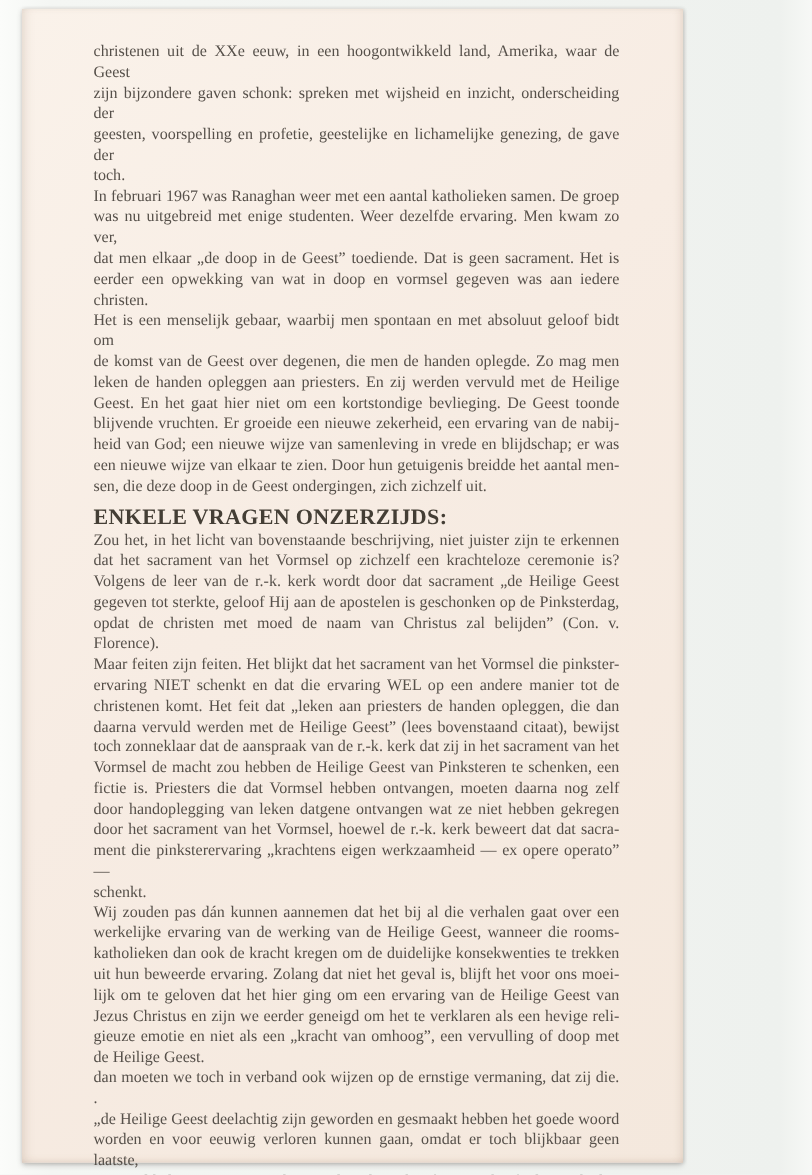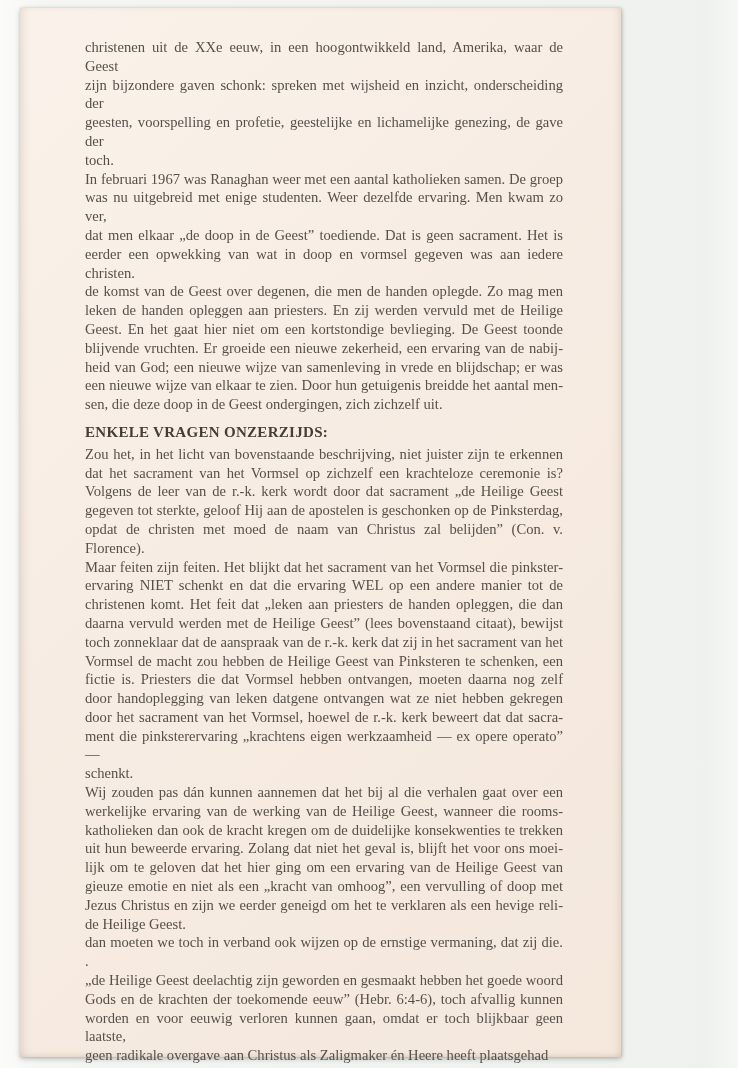--- a/index.html
+++ b/index.html
@@ -43,21 +43,21 @@
     white-space: normal;
     text-align: justify;
     text-align-last: justify;
   }
   .line.para-last {
     text-align-last: left;
   }
   .section-heading {
     font-weight: 700;
     color: var(--heading-ink);
-    font-size: 15px;
+    font-size: 20px;
     letter-spacing: 0.3px;
     margin: 9px 0 3px 0;
   }
   .signature {
     padding: 0 58px 0 65px;
     text-align: right;
     color: var(--ink);
     font-size: 17px;
     line-height: 18.8px;
   }
@@ -79,20 +79,21 @@
           <div class="line">christenen uit de XXe eeuw, in een hoogontwikkeld land, Amerika, waar de Geest</div>
           <div class="line">zijn bijzondere gaven schonk: spreken met wijsheid en inzicht, onderscheiding der</div>
           <div class="line">geesten, voorspelling en profetie, geestelijke en lichamelijke genezing, de gave der</div>
           <div class="line para-last">toch.</div>
         </div>
         <div class="para">
           <div class="line">In februari 1967 was Ranaghan weer met een aantal katholieken samen. De groep</div>
           <div class="line">was nu uitgebreid met enige studenten. Weer dezelfde ervaring. Men kwam zo ver,</div>
           <div class="line">dat men elkaar „de doop in de Geest” toediende. Dat is geen sacrament. Het is</div>
           <div class="line">eerder een opwekking van wat in doop en vormsel gegeven was aan iedere christen.</div>
+          <div class="line">Het is een menselijk gebaar, waarbij men spontaan en met absoluut geloof bidt om</div>
           <div class="line">de komst van de Geest over degenen, die men de handen oplegde. Zo mag men</div>
           <div class="line">leken de handen opleggen aan priesters. En zij werden vervuld met de Heilige</div>
           <div class="line">Geest. En het gaat hier niet om een kortstondige bevlieging. De Geest toonde</div>
           <div class="line">blijvende vruchten. Er groeide een nieuwe zekerheid, een ervaring van de nabij-</div>
           <div class="line">heid van God; een nieuwe wijze van samenleving in vrede en blijdschap; er was</div>
           <div class="line">een nieuwe wijze van elkaar te zien. Door hun getuigenis breidde het aantal men-</div>
           <div class="line para-last">sen, die deze doop in de Geest ondergingen, zich zichzelf uit.</div>
         </div>
         <div class="section-heading">ENKELE VRAGEN ONZERZIJDS:</div>
         <div class="para">
@@ -112,28 +113,27 @@
           <div class="line">door het sacrament van het Vormsel, hoewel de r.-k. kerk beweert dat dat sacra-</div>
           <div class="line">ment die pinksterervaring „krachtens eigen werkzaamheid — ex opere operato” —</div>
           <div class="line para-last">schenkt.</div>
         </div>
         <div class="para">
           <div class="line">Wij zouden pas dán kunnen aannemen dat het bij al die verhalen gaat over een</div>
           <div class="line">werkelijke ervaring van de werking van de Heilige Geest, wanneer die rooms-</div>
           <div class="line">katholieken dan ook de kracht kregen om de duidelijke konsekwenties te trekken</div>
           <div class="line">uit hun beweerde ervaring. Zolang dat niet het geval is, blijft het voor ons moei-</div>
           <div class="line">lijk om te geloven dat het hier ging om een ervaring van de Heilige Geest van</div>
+          <div class="line">Jezus Christus en zijn we eerder geneigd om het te verklaren als een hevige reli-</div>
           <div class="line">gieuze emotie en niet als een „kracht van omhoog”, een vervulling of doop met</div>
-          <div class="line">Jezus Christus en zijn we eerder geneigd om het te verklaren als een hevige reli-</div>
           <div class="line para-last">de Heilige Geest.</div>
         </div>
         <div class="para">
           <div class="line">dan moeten we toch in verband ook wijzen op de ernstige vermaning, dat zij die. .</div>
           <div class="line">„de Heilige Geest deelachtig zijn geworden en gesmaakt hebben het goede woord</div>
-          <div class="line">Gods en de krachten der toekomende eeuw” (Hebr. 6:4-6), toch afvallig kunnen</div>
           <div class="line">worden en voor eeuwig verloren kunnen gaan, omdat er toch blijkbaar geen laatste,</div>
           <div class="line para-last">geen radikale overgave aan Christus als Zaligmaker én Heere heeft plaatsgehad</div>
         </div>
       </div>
     <div class="signature">H.J.H.</div>
     <div class="folio">6</div>
   </div>
 </div>
 
 </body></html>

